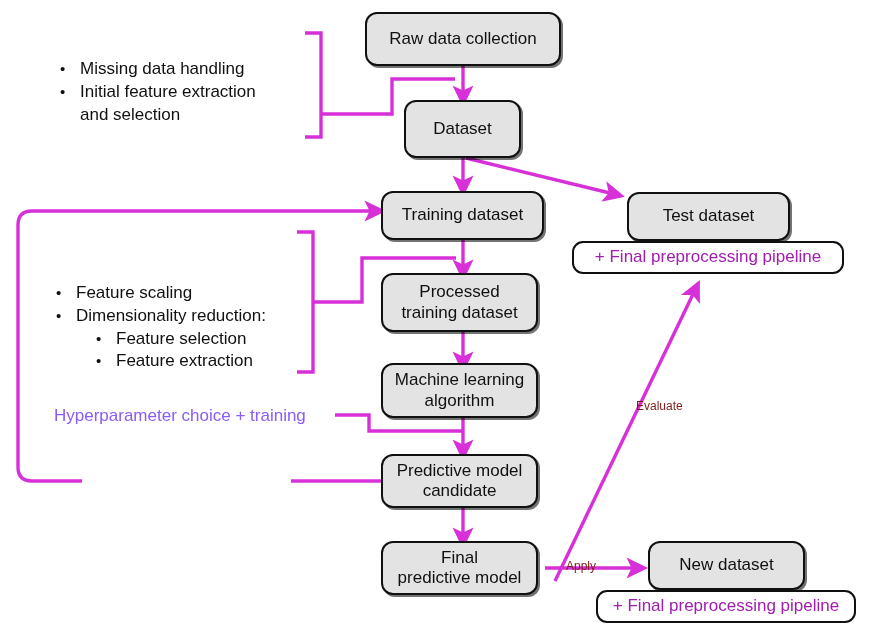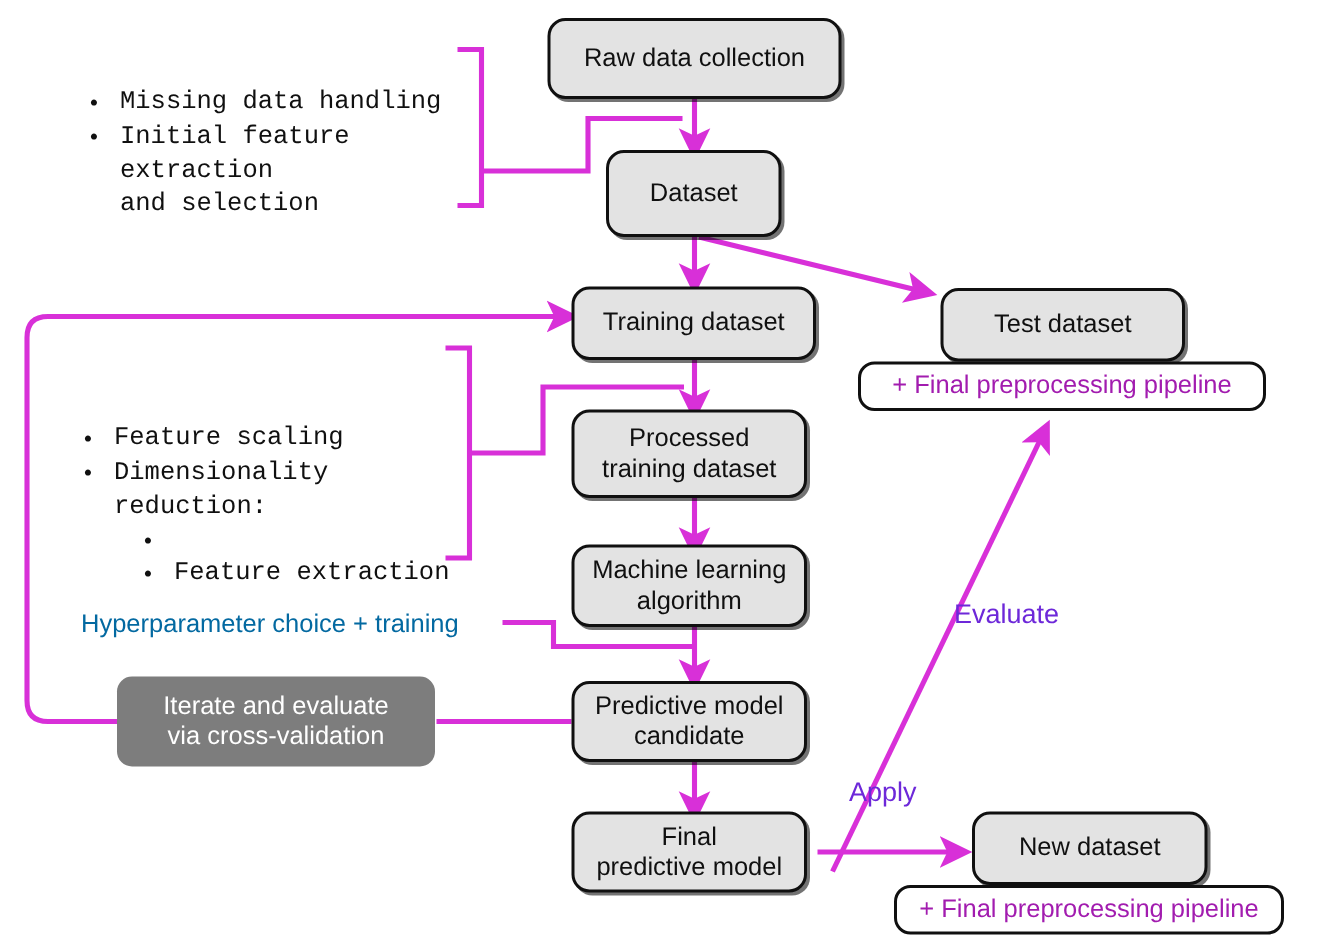--- a/index.html
+++ b/index.html
@@ -62,21 +62,21 @@
     font-weight: bold;
   }
   .node.dark-pill.plain {
     font-weight: normal;
     font-size: 17px;
   }
 
   
   .textblock {
     position: absolute;
-    color: #0369a1;
+    color: #8b5cf6;
     font-size: 17px;
     line-height: 1.30;
   }
   .bullets {
     position: absolute;
     color: #101010;
     font-size: 17px;
     line-height: 1.34;
   }
   .bullets .brow {
@@ -86,29 +86,28 @@
   .bullets .bdot {
     width: 20px;
     flex: 0 0 20px;
     text-align: left;
     font-size: 15px;
     line-height: 1.45;
   }
   .bullets .btxt {
     flex: 1 1 auto;
     white-space: pre-line;
-    font-family: Liberation Mono, monospace;
   }
   .bullets .sub {
     padding-left: 40px;
   }
   .edge-label {
     position: absolute;
-    color: #6d28d9;
-    font-size: 18px;
+    color: #7f1d1d;
+    font-size: 12px;
     white-space: nowrap;
   }
 </style>
 </head>
 <body>
 
 <div id="canvas">
 
   <svg id="edges" viewBox="0 0 878 632" width="878" height="632" xmlns="http://www.w3.org/2000/svg">
     <defs>
@@ -170,32 +169,33 @@
     <div class="brow">
       <span class="bdot">•</span>
       <span class="btxt">Feature scaling</span>
     </div>
     <div class="brow">
       <span class="bdot">•</span>
       <span class="btxt">Dimensionality reduction:</span>
     </div>
     <div class="brow sub">
       <span class="bdot">•</span>
+      <span class="btxt">Feature selection</span>
     </div>
     <div class="brow sub">
       <span class="bdot">•</span>
       <span class="btxt">Feature extraction</span>
     </div>
   </div>
 
   <div class="textblock" style="left:54px; top:405px; width:290px;">Hyperparameter choice + training</div>
 
   <div class="edge-label" style="left:636px; top:399px;">Evaluate</div>
 
-  <div class="edge-label" style="left:566px; top:518px;">Apply</div>
+  <div class="edge-label" style="left:566px; top:559px;">Apply</div>
 
   <div class="node gray-box" style="left:404px; top:100px; width:117px; height:58px;">Dataset</div>
 
   <div class="node gray-box" style="left:365px; top:12px; width:196px; height:54px;">Raw data collection</div>
 
   <div class="node gray-box" style="left:381px; top:191px; width:163px; height:49px;">Training dataset</div>
 
   <div class="node gray-box" style="left:627px; top:192px; width:163px; height:49px;">Test dataset</div>
 
   <div class="node white-box" style="left:572px; top:241px; width:272px; height:33px;">+ Final preprocessing pipeline</div>
@@ -209,16 +209,14 @@
   <div class="node gray-box" style="left:381px; top:454px; width:157px; height:54px;">Predictive model
 candidate</div>
 
   <div class="node gray-box" style="left:648px; top:541px; width:157px; height:49px;">New dataset</div>
 
   <div class="node gray-box" style="left:381px; top:541px; width:157px; height:54px;">Final
 predictive model</div>
 
   <div class="node white-box" style="left:596px; top:590px; width:260px; height:33px;">+ Final preprocessing pipeline</div>
 
-  <div class="node dark-pill plain" style="left:78px; top:451px; width:212px; height:60px;">Iterate and evaluate
-via cross-validation</div>
 
 </div>
 
 </body></html>

